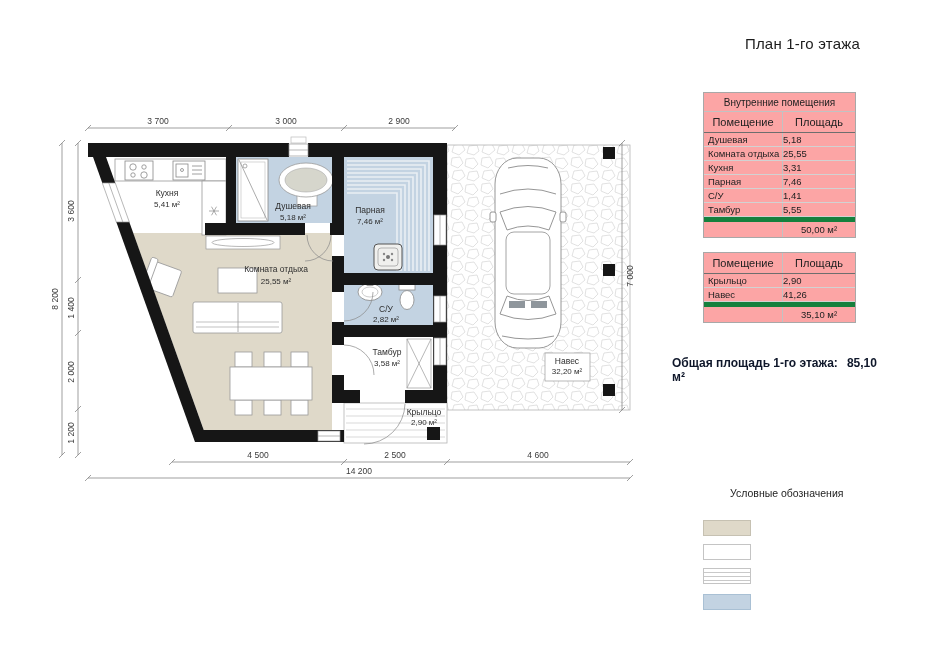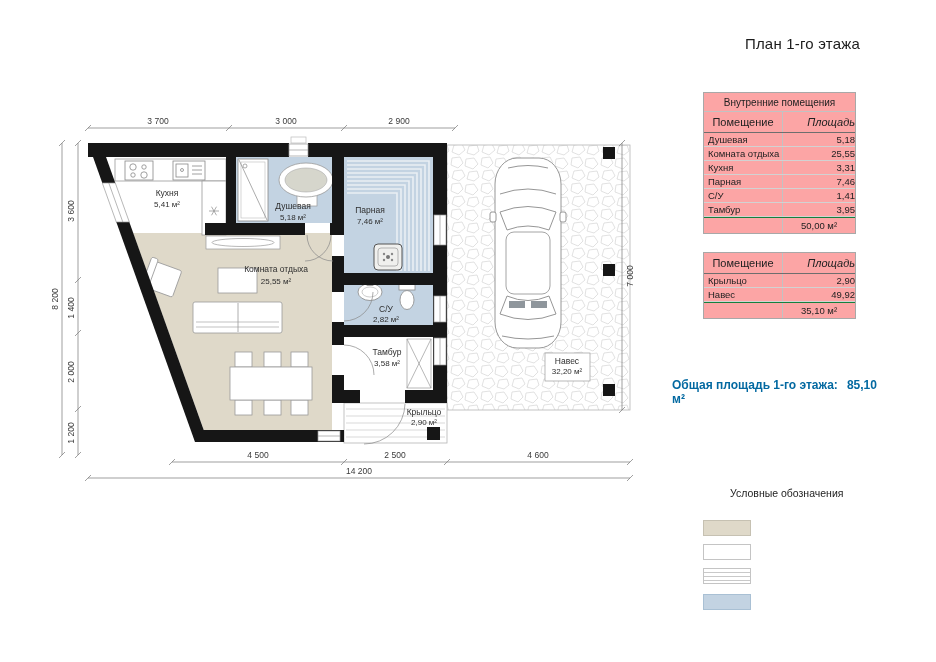--- a/index.html
+++ b/index.html
@@ -8,31 +8,31 @@
 
   
   .plan-title{position:absolute;left:700px;top:35px;width:160px;text-align:right;
     font-size:15px;font-weight:500;color:#1c1c1c;letter-spacing:.2px;}
 
   .tbl{position:absolute;width:153px;background:#fca5a5;border:1px solid #a8a8a8;
     font-size:9.5px;color:#222;box-sizing:border-box;}
   .tbl-title{text-align:center;padding:4px 0 3px;border-bottom:1px solid #c2c2c2;font-size:10px;}
   .tbl-cols{display:flex;border-bottom:1.5px solid #6e6e6e;font-size:11px;}
   .tbl-cols .c1{width:78px;border-right:1px solid #c2c2c2;text-align:center;padding:4px 0;}
-  .tbl-cols .c2{flex:1;text-align:right;padding:4px 0;font-style:italic;}
+  .tbl-cols .c2{flex:1;text-align:center;padding:4px 0;}
   .tbl-row{display:flex;border-bottom:1px solid #d2d2d2;height:13px;line-height:13px;}
   .tbl-row:last-child{border-bottom:none;}
   .tbl-row .c1{width:74px;padding-left:4px;border-right:1px solid #c2c2c2;overflow:hidden;white-space:nowrap;}
-  .tbl-row .c2{flex:1;text-align:right;}
-  .tbl-total{display:flex;border-top:1px solid #15803d;height:15px;line-height:15px;}
+  .tbl-row .c2{flex:1;text-align:left;}
+  .tbl-total{display:flex;border-top:5px solid #15803d;height:15px;line-height:15px;}
   .tbl-total .c1{width:74px;padding-left:4px;border-right:1px solid #c2c2c2;}
   .tbl-total .c2{flex:1;text-align:center;}
 
   .summary-line{position:absolute;left:672px;top:356px;width:220px;font-size:12px;
-    font-weight:600;color:#0369a1;margin-top:22px;}
+    font-weight:600;color:#0f172a;}
   .summary-line .val{margin-left:9px;}
 
   .legend-title{position:absolute;left:703px;top:487px;font-size:10.5px;font-weight:500;color:#1c1c1c;margin-left:27px;}
   .legend-item{position:absolute;left:703px;height:16px;}
   .legend-item svg{display:block;}
 
   svg text{font-family:"Liberation Sans","DejaVu Sans",sans-serif;}
   .room-name{font-size:8.5px;fill:#2e2e2e;}
   .room-area{font-size:8px;fill:#2e2e2e;}
   .dim-text{font-size:8.5px;fill:#3a3a3a;}
@@ -338,40 +338,40 @@
     <div class="tbl-row">
       <div class="c1">Парная</div>
       <div class="c2">7,46</div>
     </div>
     <div class="tbl-row">
       <div class="c1">С/У</div>
       <div class="c2">1,41</div>
     </div>
     <div class="tbl-row">
       <div class="c1">Тамбур</div>
-      <div class="c2">3,95</div>
+      <div class="c2">5,55</div>
     </div>
     <div class="tbl-total">
       <div class="c1"></div>
       <div class="c2">50,00 м²</div>
     </div>
   </div>
 
   <div class="tbl" style="left:703px;top:252px;">
     <div class="tbl-cols">
       <div class="c1">Помещение</div>
       <div class="c2">Площадь</div>
     </div>
     <div class="tbl-row">
       <div class="c1">Крыльцо</div>
       <div class="c2">2,90</div>
     </div>
     <div class="tbl-row">
       <div class="c1">Навес</div>
-      <div class="c2">49,92</div>
+      <div class="c2">41,26</div>
     </div>
     <div class="tbl-total">
       <div class="c1"></div>
       <div class="c2">35,10 м²</div>
     </div>
   </div>
 
   <div class="summary-line">
     <span>Общая площадь 1-го этажа:</span><span class="val">85,10 м²</span>
   </div>

